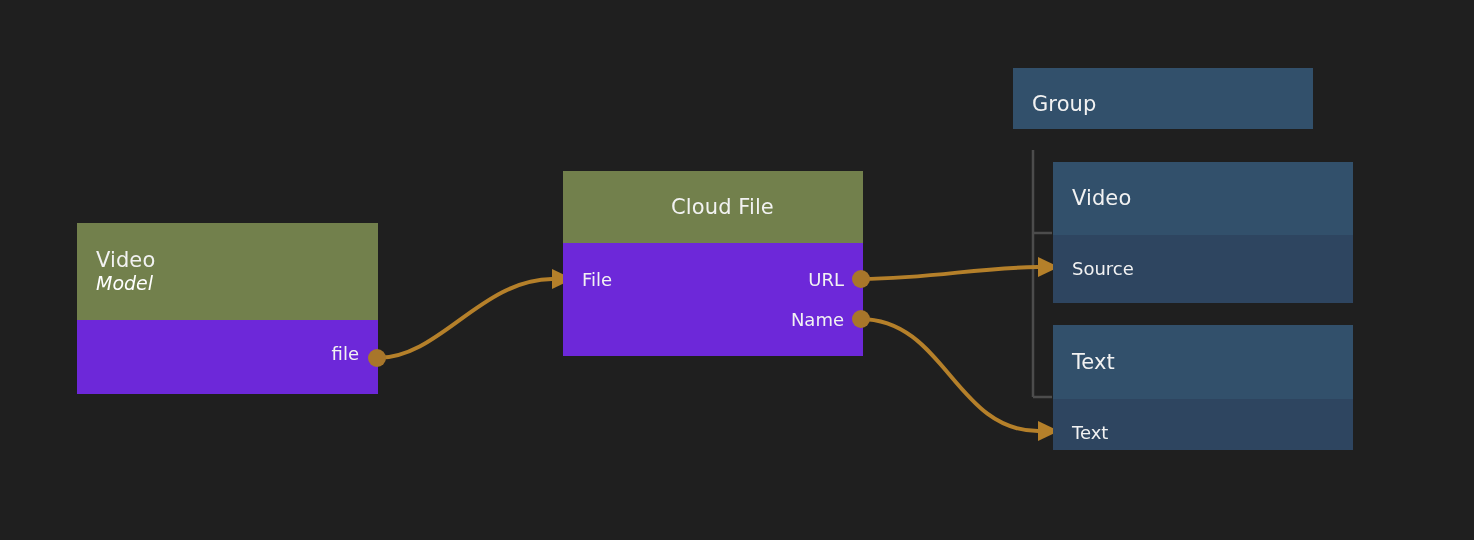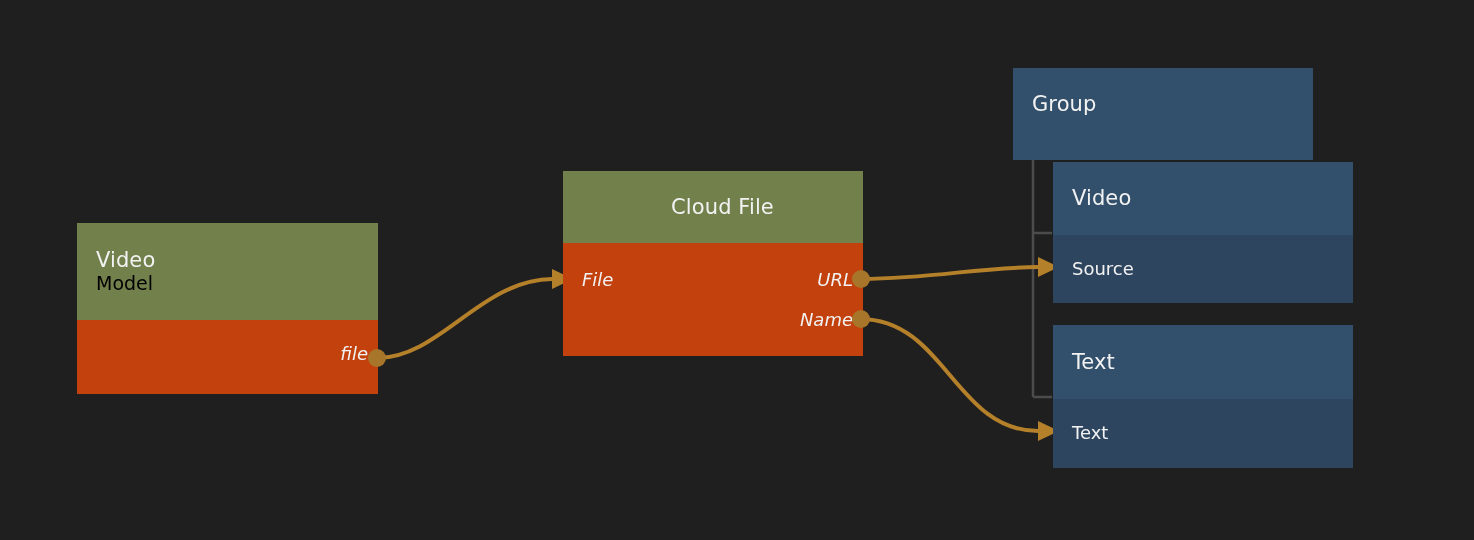--- a/index.html
+++ b/index.html
@@ -27,39 +27,40 @@
     padding-left:19px;
   }
   .node-title {
     font-size:21px;
     color:#f2f2f2;
     line-height:1.18;
     letter-spacing:0.1px;
   }
   .node-subtitle {
     font-size:19px;
-    color:#000000;
+    color:#ffffff;
     line-height:1.2;
+    font-style:italic;
   }
   .node-body { position:relative; }
 
   .port-row {
     position:absolute;
     display:flex;
     align-items:center;
     font-size:18px;
     color:#f2f2f2;
     white-space:nowrap;
   }
   .port-row.in  { left:19px; }
-  .port-row.out { right:10px; }
+  .port-row.out { right:19px; }
 
   
   .green .node-header { background:#72804c; }
-  .green .node-body   { background:#c2410c;font-style:italic; }
+  .green .node-body   { background:#6d28d9; }
   .blue  .node-header { background:#32506b; }
   .blue  .node-body   { background:#2e4560; }
   .blue.solid         { background:#32506b; }
 
   
   svg.overlay {
     position:absolute; left:0; top:0;
     width:1474px; height:540px;
     pointer-events:none;
   }
@@ -123,38 +124,38 @@
       </div>
       <div class="port-row out" style="top:26px;">
         <span>URL</span>
       </div>
       <div class="port-row out" style="top:66px;margin-left:28px;">
         <span>Name</span>
       </div>
     </div>
   </div>
 
-  <div class="node blue solid" style="left:1013px; top:68px; width:300px; height:92px;">
+  <div class="node blue solid" style="left:1013px; top:68px; width:300px; height:61px;">
     <div class="node-header" style="height:73px; background:transparent;">
       <div class="node-title">Group</div>
     </div>
   </div>
 
   <div class="node blue" style="left:1053px; top:162px; width:300px; height:141px;">
     <div class="node-header" style="height:73px;">
       <div class="node-title">Video</div>
     </div>
     <div class="node-body" style="height:68px;">
       <div class="port-row in" style="top:23px;">
         <span>Source</span>
       </div>
     </div>
   </div>
 
-  <div class="node blue" style="left:1053px; top:325px; width:300px; height:143px;">
+  <div class="node blue" style="left:1053px; top:325px; width:300px; height:125px;">
     <div class="node-header" style="height:74px;">
       <div class="node-title">Text</div>
     </div>
     <div class="node-body" style="height:69px;">
       <div class="port-row in" style="top:23px;">
         <span>Text</span>
       </div>
     </div>
   </div>
 

